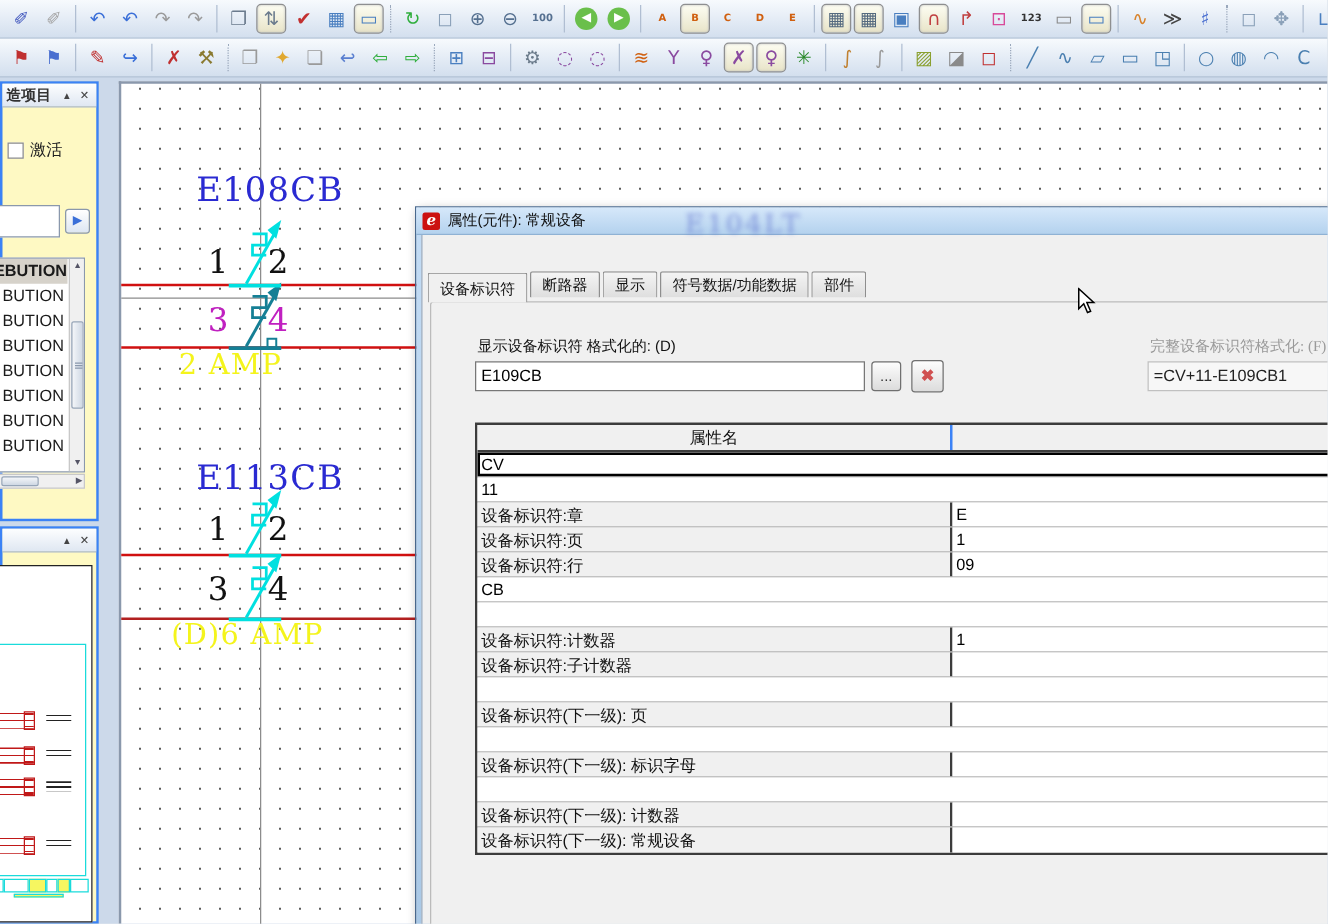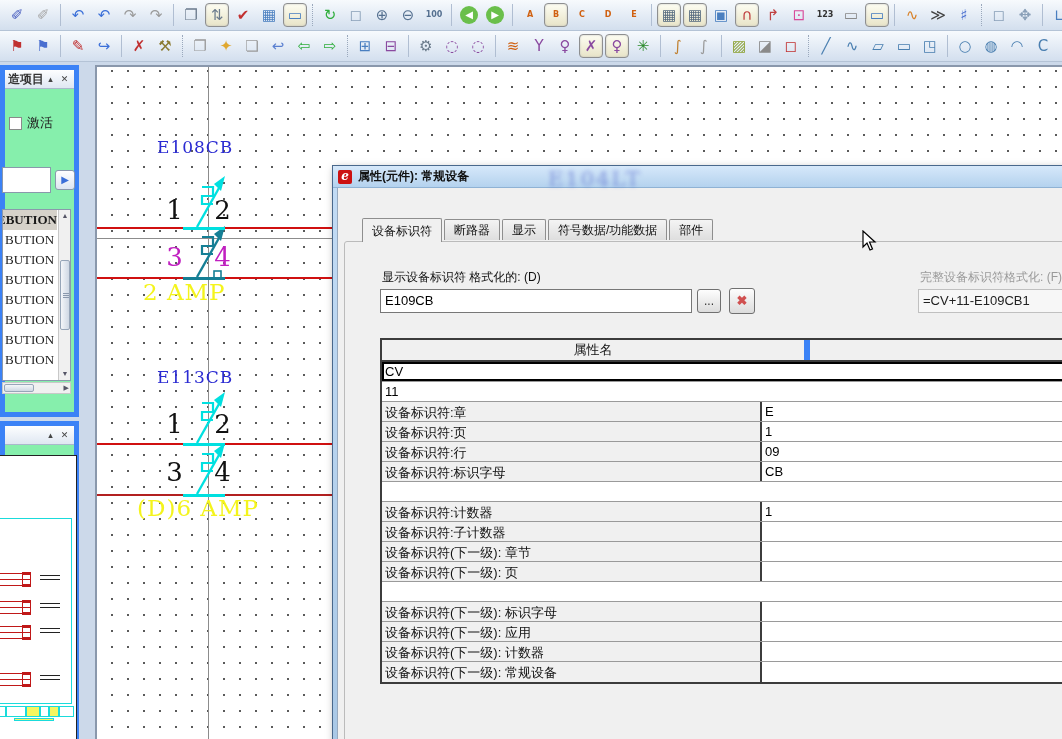--- a/index.html
+++ b/index.html
@@ -18,21 +18,21 @@
   .tbtn .glyph { font-size:15px; line-height:1; }
   .tbtn .glyph.txt { font-size:8px; font-weight:bold; letter-spacing:0; }
   .tbtn.pressed { background:linear-gradient(#fdfdf2,#e8e4c8); border:1px solid #8e8f90; border-radius:4px;
     box-shadow:inset 0 0 2px #bbb; }
   .tbtn.round .glyph { width:18px; height:18px; border-radius:50%; display:flex; align-items:center;
     justify-content:center; font-size:10px; color:#fff; }
   .tsep { width:1px; height:22px; background:#b0bed2; margin:0 4px; flex:0 0 auto; }
   .tsep.dotted { background:none; border-left:1px dotted #9aa8bc; }
 
   
-  .panel { position:absolute; background:#86efac; border:5px solid #3b82f6;font-family:Liberation Serif, serif; }
+  .panel { position:absolute; background:#fef9c3; border:2px solid #3b82f6; }
   #panel-project { left:0; top:65px; width:79px; height:352px; }
   #panel-preview { left:0; top:421px; width:79px; height:318px; }
   .panel-titlebar { height:19px; background:linear-gradient(#fdfeff,#dfe7f2); border-bottom:1px solid #aab8cc;
     display:flex; align-items:center; padding:0 3px; }
   .panel-title { font-weight:bold; color:#333; font-size:12px; white-space:nowrap; overflow:hidden; flex:1; }
   .panel-btn { width:13px; height:13px; font-size:9px; line-height:13px; text-align:center; color:#444;
     margin-left:1px; flex:0 0 auto; }
   .checkbox-row { position:absolute; left:4px; top:44px; display:flex; align-items:center; }
   .checkbox { width:13px; height:13px; background:#fff; border:1px solid #8a8a8a; margin-right:5px; }
   .check-label { font-size:13px; color:#222; }
@@ -72,58 +72,58 @@
   
   #canvas { position:absolute; left:95px; top:65px; width:967px; height:674px; background:#fff;
     border-left:2px solid #8a98ac; border-top:2px solid #8a98ac;
     background-image:radial-gradient(circle,#5a5a5a 0.9px, transparent 1px);
     background-size:16px 16px; background-position:7px 12px; }
   .crosshair-v { position:absolute; left:111px; top:65px; width:1px; height:674px; background:#8c8c8c; z-index:1; }
   .crosshair-h { position:absolute; left:97px; top:237px; width:236px; height:1px; background:#8c8c8c; z-index:1; }
   .wire { position:absolute; height:2px; z-index:2; }
   .stub { position:absolute; height:3px; z-index:3; }
   .cad-label { position:absolute; font-family:"DejaVu Serif", serif; z-index:4; letter-spacing:1px; }
-  .dt-label { font-size:17px; color:#2a2ad2; }
+  .dt-label { font-size:27px; color:#2a2ad2; }
   .pin { font-size:26px; color:#111; width:20px; text-align:center; }
   .pin.magenta { color:#c020c0; }
   .rating { font-size:23px; color:#f4f41c; white-space:nowrap; }
   .breaker { position:absolute; z-index:3; }
 
   
   #dialog { position:absolute; left:332px; top:165px; width:740px; height:584px; z-index:10;
     border:1px solid #49688c; background:linear-gradient(#c3dcf5,#a9c8e6);
     box-shadow:2px 3px 8px rgba(0,0,0,.35); }
   .dlg-titlebar { position:absolute; left:0; top:0; right:0; height:22px; display:flex; align-items:center;
     padding-left:5px; background:linear-gradient(#d6e8fa,#b4d2ee); border-bottom:1px solid #8fb2d4; }
   .dlg-icon { width:14px; height:14px; background:#cc1111; color:#fff; border-radius:2px; font-weight:bold;
     font-family:"DejaVu Serif", serif; font-style:italic; font-size:12px; line-height:13px; text-align:center; flex:0 0 auto; }
-  .dlg-title { margin-left:6px; color:#111; font-size:12px; z-index:2;font-weight:bold; }
+  .dlg-title { margin-left:6px; color:#111; font-size:12px; z-index:2; }
   .ghost-label { position:absolute; left:215px; top:1px; font-family:"DejaVu Serif", serif; font-size:21px;
     color:#4a5cc8; opacity:.55; filter:blur(2px); letter-spacing:2px; z-index:1; }
   .dlg-body { position:absolute; left:4px; top:22px; right:0; bottom:0; background:#f0f0f0; border-left:1px solid #98aabf; }
-  .tabs { position:absolute; left:24px; top:29px; display:flex; align-items:center; z-index:2; }
+  .tabs { position:absolute; left:4px; top:29px; display:flex; align-items:flex-start; z-index:2; }
   .tab { height:21px; padding:0 9px; line-height:21px; font-size:12px; color:#111;
     border:1px solid #8e8e8e; border-bottom:none; border-radius:2px 2px 0 0; background:linear-gradient(#f4f4f4,#dedede);
     margin-right:2px; white-space:nowrap; }
   .tab.active { height:24px; line-height:24px; background:#f0f0f0; position:relative; top:1px; font-weight:normal; }
   .tabpage { position:absolute; left:6px; top:53px; width:1200px; height:620px; border:1px solid #bbb;
     border-radius:3px 3px 0 0; background:#f0f0f0; }
   .fld-label { position:absolute; font-size:12px; color:#111; }
   .fld-label.dim { color:#9a9a9a; }
   .textinput { position:absolute; background:#fff; border:1px solid #777; font-size:13px; padding:3px 4px;
     font-family:"Liberation Sans", sans-serif; color:#000; }
   .ro-field { position:absolute; background:#f7f7f7; border:1px solid #c0c0c0; font-size:13px; padding:3px 4px; color:#222; }
   .sq-btn { position:absolute; border:1px solid #707070; border-radius:3px; background:linear-gradient(#fdfdfd,#dcdcdc);
     text-align:center; color:#333; }
   .btn-del { color:#d05050; font-weight:bold; font-size:13px; }
 
   .ptable { position:absolute; left:42px; top:150px; width:1010px; border:2px solid #3c3c3c; background:#fff; }
   .ptable .hdr { display:flex; height:22px; background:#f0f0f0; border-bottom:2px solid #3c3c3c; }
   .ptable .hdr .hcell { font-size:13px; color:#111; text-align:center; line-height:20px; }
-  .hcell.c1 { width:428px; border-right:6px solid #3b82f6; }
+  .hcell.c1 { width:380px; border-right:2px solid #3b82f6; }
   .hcell.c2 { flex:1; }
   .trow { display:flex; height:20px; border-bottom:1px solid #9a9a9a; }
   .trow:last-child { border-bottom:none; }
   .tname { width:380px; background:#f0f0f0; border-right:2px solid #3c3c3c; font-size:13px; color:#111;
     padding:2px 3px; white-space:nowrap; overflow:hidden; }
   .tval { flex:1; background:#fff; font-size:13px; color:#000; padding:2px 3px; white-space:nowrap; }
   .trow.selected .tval { outline:2px solid #000; outline-offset:-2px; }
 
   #cursor { position:absolute; left:862px; top:230px; z-index:50; }
 </style>
@@ -520,21 +520,21 @@
     <div class="tabpage"></div>
     <div class="tabs" id="dlg-tabs">
         <div class="tab active">设备标识符</div>
         <div class="tab">断路器</div>
         <div class="tab">显示</div>
         <div class="tab">符号数据/功能数据</div>
         <div class="tab">部件</div>
       </div>
 
     <div class="fld-label" style="left:44px;top:81px;">显示设备标识符 格式化的: (D)</div>
-    <div class="fld-label dim" style="left:582px;top:81px;">完整设备标识符格式化: (F)</div>
+    <div class="fld-label dim" style="left:582px;top:81px;font-family:Liberation Serif, serif;">完整设备标识符格式化: (F)</div>
 
     <div class="textinput" style="left:42px;top:101px;width:312px;height:24px;">E109CB</div>
     <div class="sq-btn" style="left:359px;top:101px;width:24px;height:24px;line-height:22px;">...</div>
     <div class="sq-btn btn-del" style="left:391px;top:100px;width:26px;height:26px;line-height:24px;">✖</div>
     <div class="ro-field" style="left:580px;top:101px;width:460px;height:24px;">=CV+11-E109CB1</div>
 
     <div class="ptable">
       <div class="hdr">
         <span class="hcell c1">属性名</span>
         <span class="hcell c2">数值</span>
@@ -552,51 +552,48 @@
           </div>
           <div class="trow">
             <span class="tname">设备标识符:页</span>
             <span class="tval">1</span>
           </div>
           <div class="trow">
             <span class="tname">设备标识符:行</span>
             <span class="tval">09</span>
           </div>
           <div class="trow">
-            <span class="tname">设备标识符:标识字母</span>
             <span class="tval">CB</span>
           </div>
           <div class="trow">
             <span class="tval"></span>
           </div>
           <div class="trow">
             <span class="tname">设备标识符:计数器</span>
             <span class="tval">1</span>
           </div>
           <div class="trow">
             <span class="tname">设备标识符:子计数器</span>
             <span class="tval"></span>
           </div>
           <div class="trow">
-            <span class="tname">设备标识符(下一级): 章节</span>
             <span class="tval"></span>
           </div>
           <div class="trow">
             <span class="tname">设备标识符(下一级): 页</span>
             <span class="tval"></span>
           </div>
           <div class="trow">
             <span class="tval"></span>
           </div>
           <div class="trow">
             <span class="tname">设备标识符(下一级): 标识字母</span>
             <span class="tval"></span>
           </div>
           <div class="trow">
-            <span class="tname">设备标识符(下一级): 应用</span>
             <span class="tval"></span>
           </div>
           <div class="trow">
             <span class="tname">设备标识符(下一级): 计数器</span>
             <span class="tval"></span>
           </div>
           <div class="trow">
             <span class="tname">设备标识符(下一级): 常规设备</span>
             <span class="tval"></span>
           </div>

